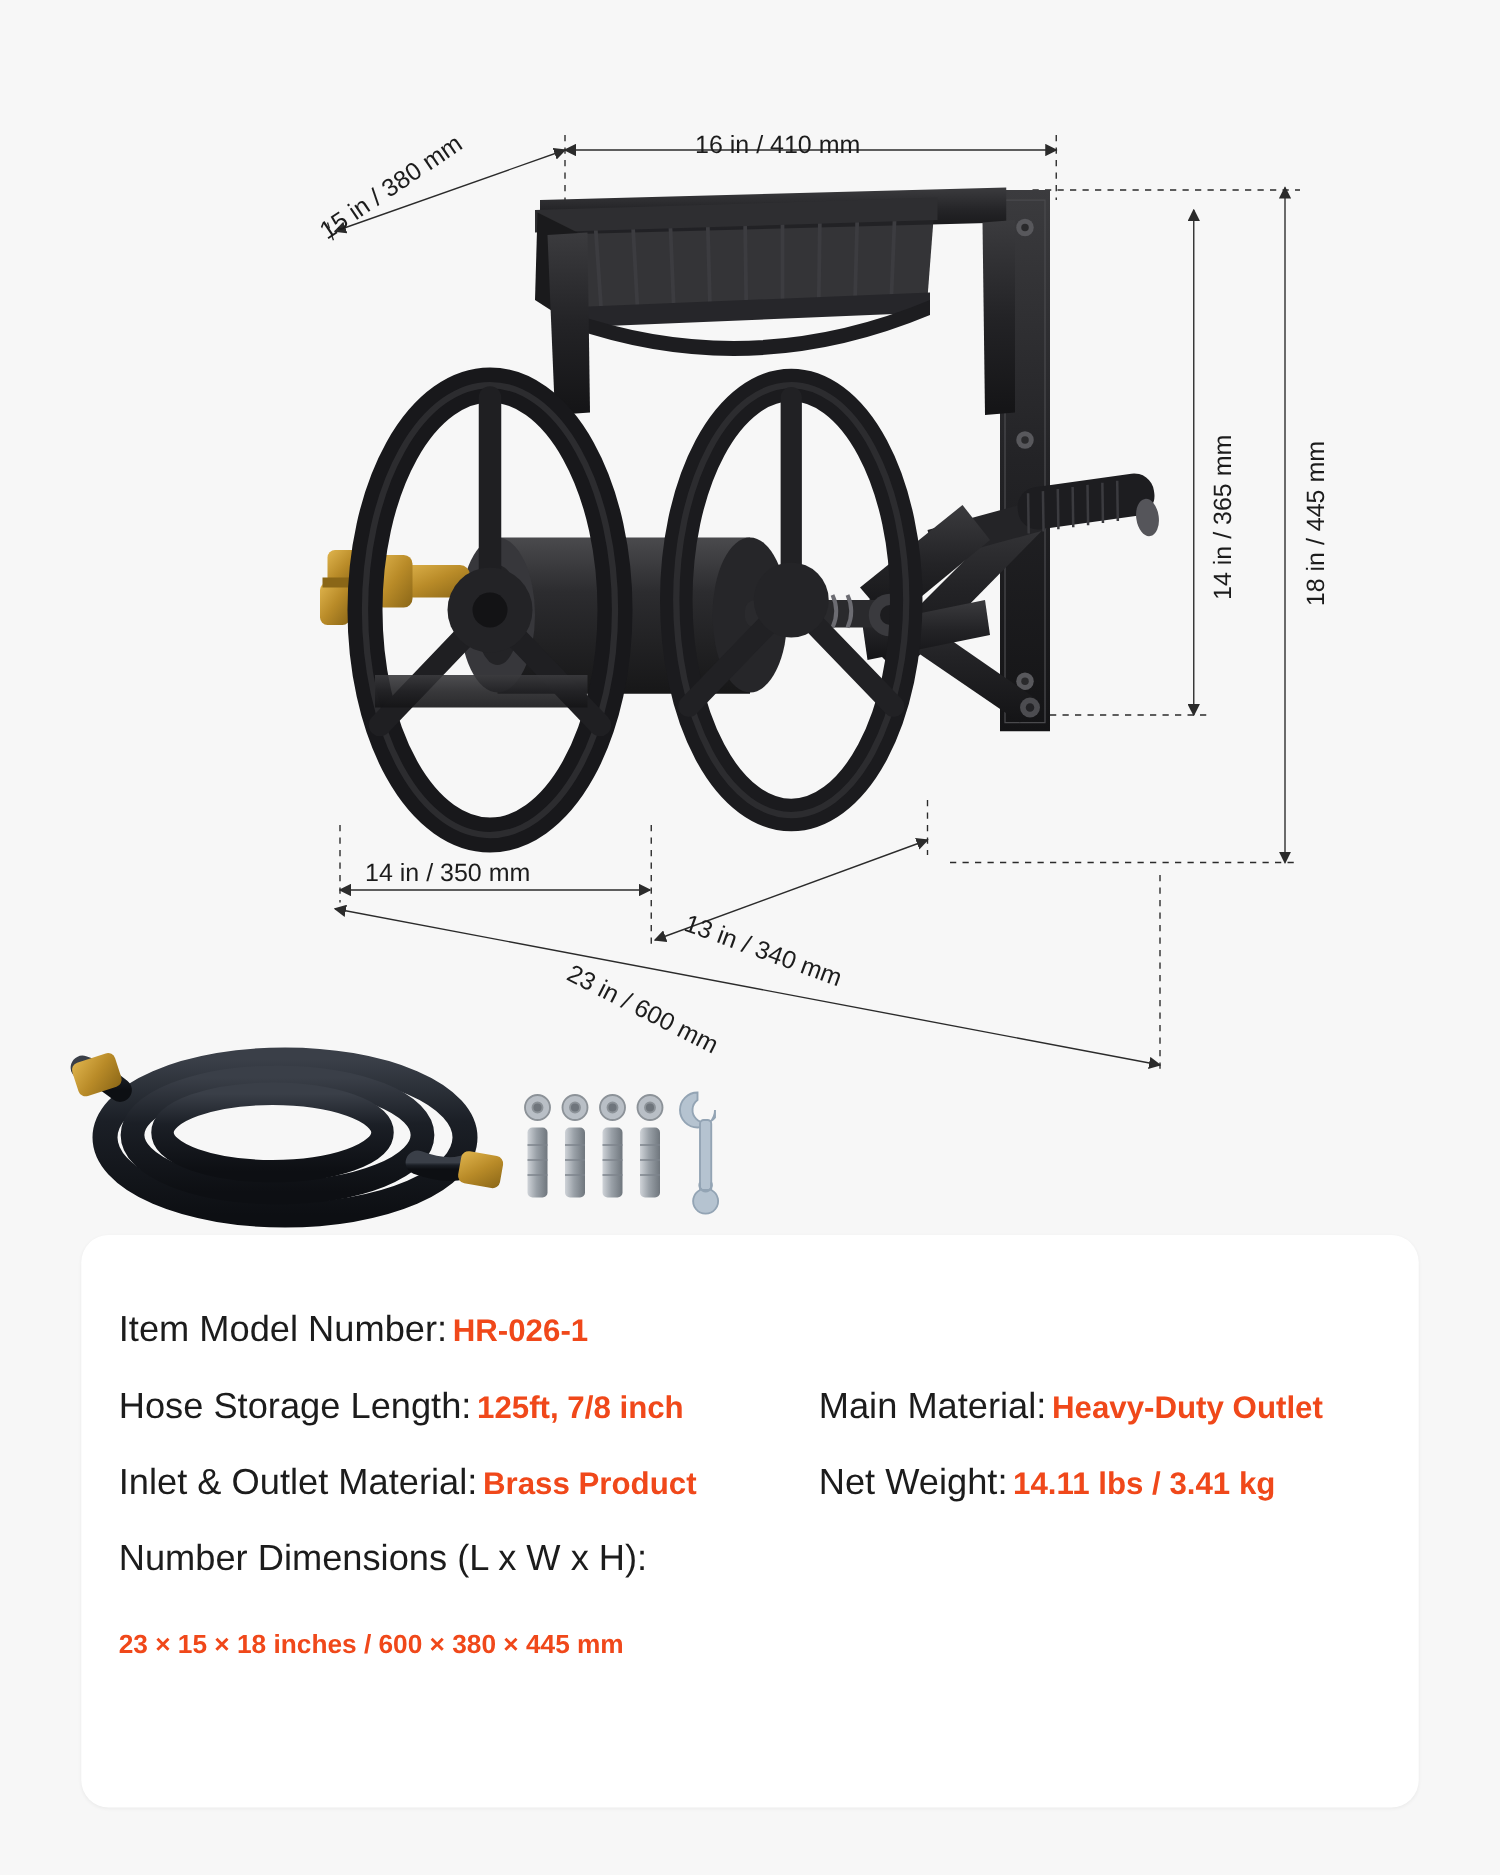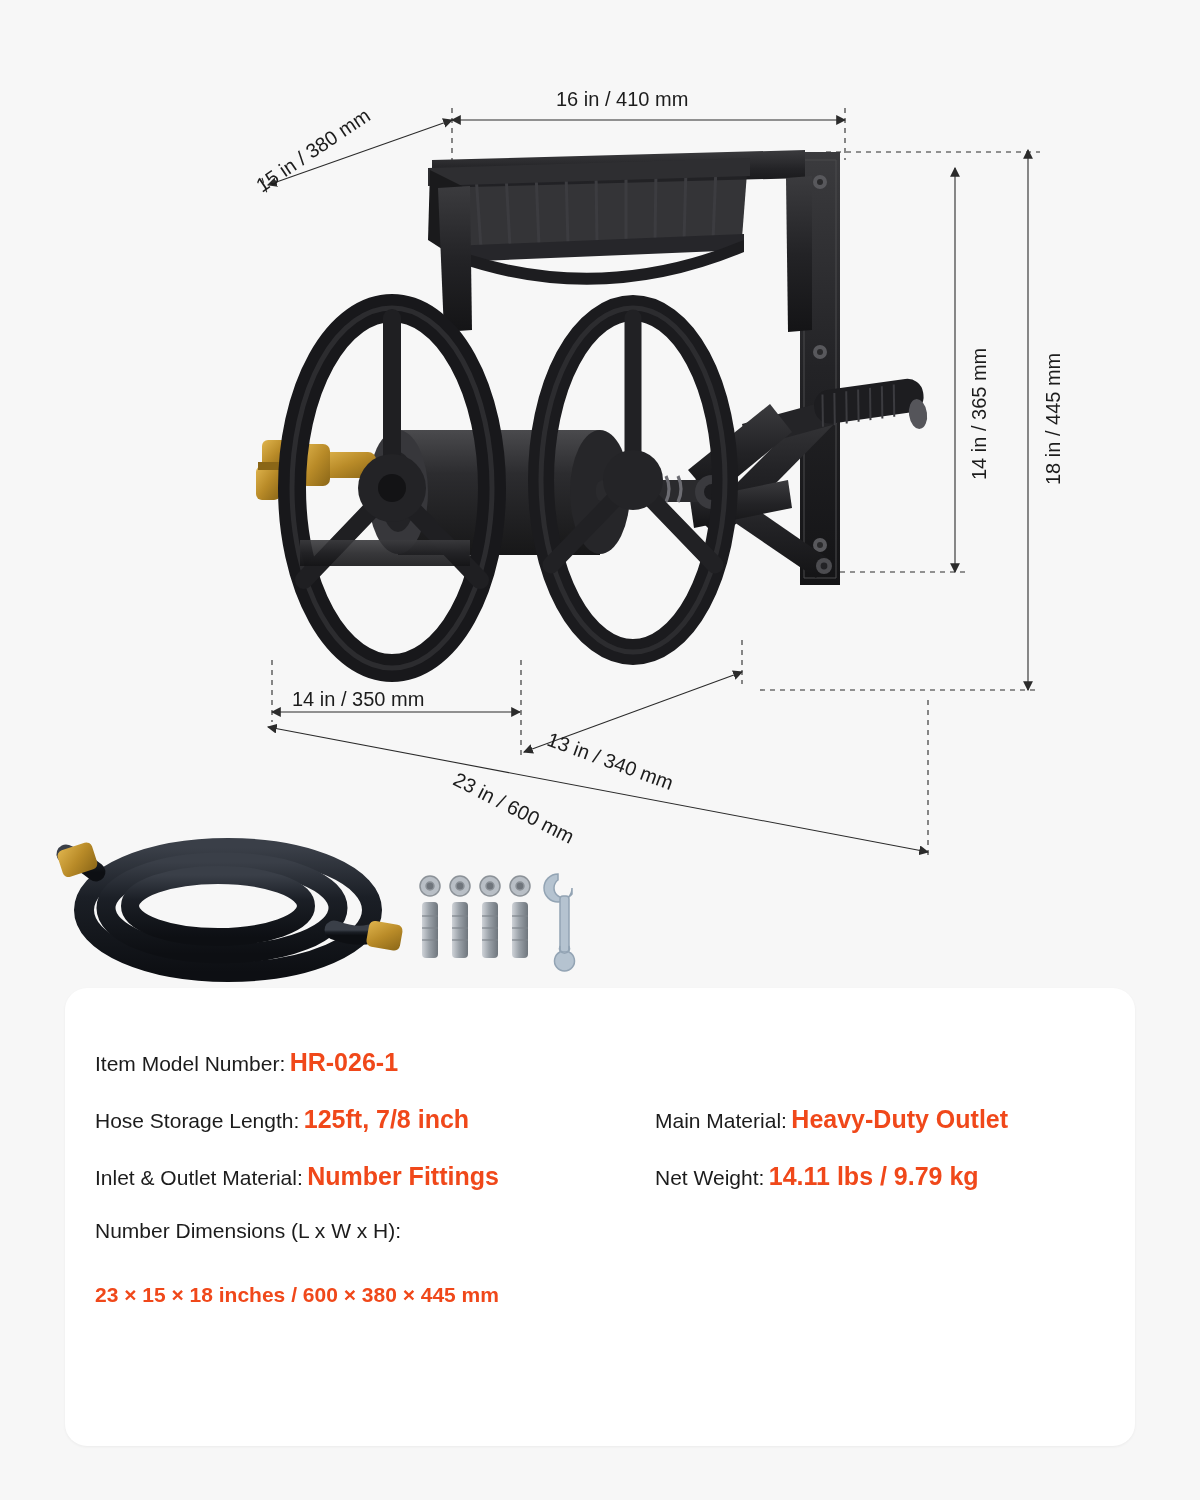--- a/index.html
+++ b/index.html
@@ -60,21 +60,21 @@
   .spec-row {
     display: flex;
     margin-bottom: 28px;
   }
   .spec-col {
     flex: 0 0 auto;
   }
   .spec-col.left { width: 560px; }
   .spec-col.right { width: 460px; }
   .spec-label {
-    font-size: 21px;
+    font-size: 29px;
     color: #1c1c1c;
   }
   .spec-value {
     font-size: 25px;
     color: #f0481a;
     font-weight: bold;
     margin-top: 40px;
   }
   .spec-block {
     margin-top: 10px;
@@ -308,21 +308,21 @@
       <g transform="translate(546,874)" fill="#b5c3d0" stroke="#93a4b4" stroke-width="1.5">
         <path d="M12 0 a14 14 0 1 0 14 14 l0 6 a10 10 0 1 1 -14 -14 z" transform="translate(0,0)"></path>
         <rect x="14" y="22" width="9" height="56" rx="3"></rect>
         <path d="M14 78 a10 10 0 1 0 9 0 l0 -6 a5 5 0 1 1 -9 0 z"></path>
       </g>
     </g>
   </svg>
 
   <div class="dim-label rot-diag" style="left:252px; top:178px;">15 in / 380 mm</div>
 
-  <div class="dim-label" style="left:556px; top:88px;text-align:center;">16 in / 410 mm</div>
+  <div class="dim-label" style="left:556px; top:105px;text-align:center;">16 in / 410 mm</div>
 
   <div class="dim-label rot-90" style="left:968px; top:480px;">14 in / 365 mm</div>
 
   <div class="dim-label rot-90" style="left:1042px; top:485px;">18 in / 445 mm</div>
 
   <div class="dim-label" style="left:292px; top:688px;">14 in / 350 mm</div>
 
   <div class="dim-label rot-diag3" style="left:552px; top:728px;">13 in / 340 mm</div>
 
   <div class="dim-label rot-diag2" style="left:460px; top:768px;">23 in / 600 mm</div>
@@ -345,25 +345,25 @@
       </div>
       <div class="spec-col right">
         <span class="spec-label">Main Material:</span>
         <span class="spec-value">Heavy-Duty Outlet</span>
       </div>
     </div>
 
     <div class="spec-row">
       <div class="spec-col left">
         <span class="spec-label">Inlet &amp; Outlet Material:</span>
-        <span class="spec-value">Number Fittings</span>
+        <span class="spec-value">Brass Product</span>
       </div>
       <div class="spec-col right">
         <span class="spec-label">Net Weight:</span>
-        <span class="spec-value">14.11 lbs / 9.79 kg</span>
+        <span class="spec-value">14.11 lbs / 3.41 kg</span>
       </div>
     </div>
 
     <div class="spec-block">
       <span class="spec-label">Number Dimensions (L x W x H):</span>
       <span class="spec-value">23 × 15 × 18 inches / 600 × 380 × 445 mm</span>
     </div>
 
   </div>
 </div>

